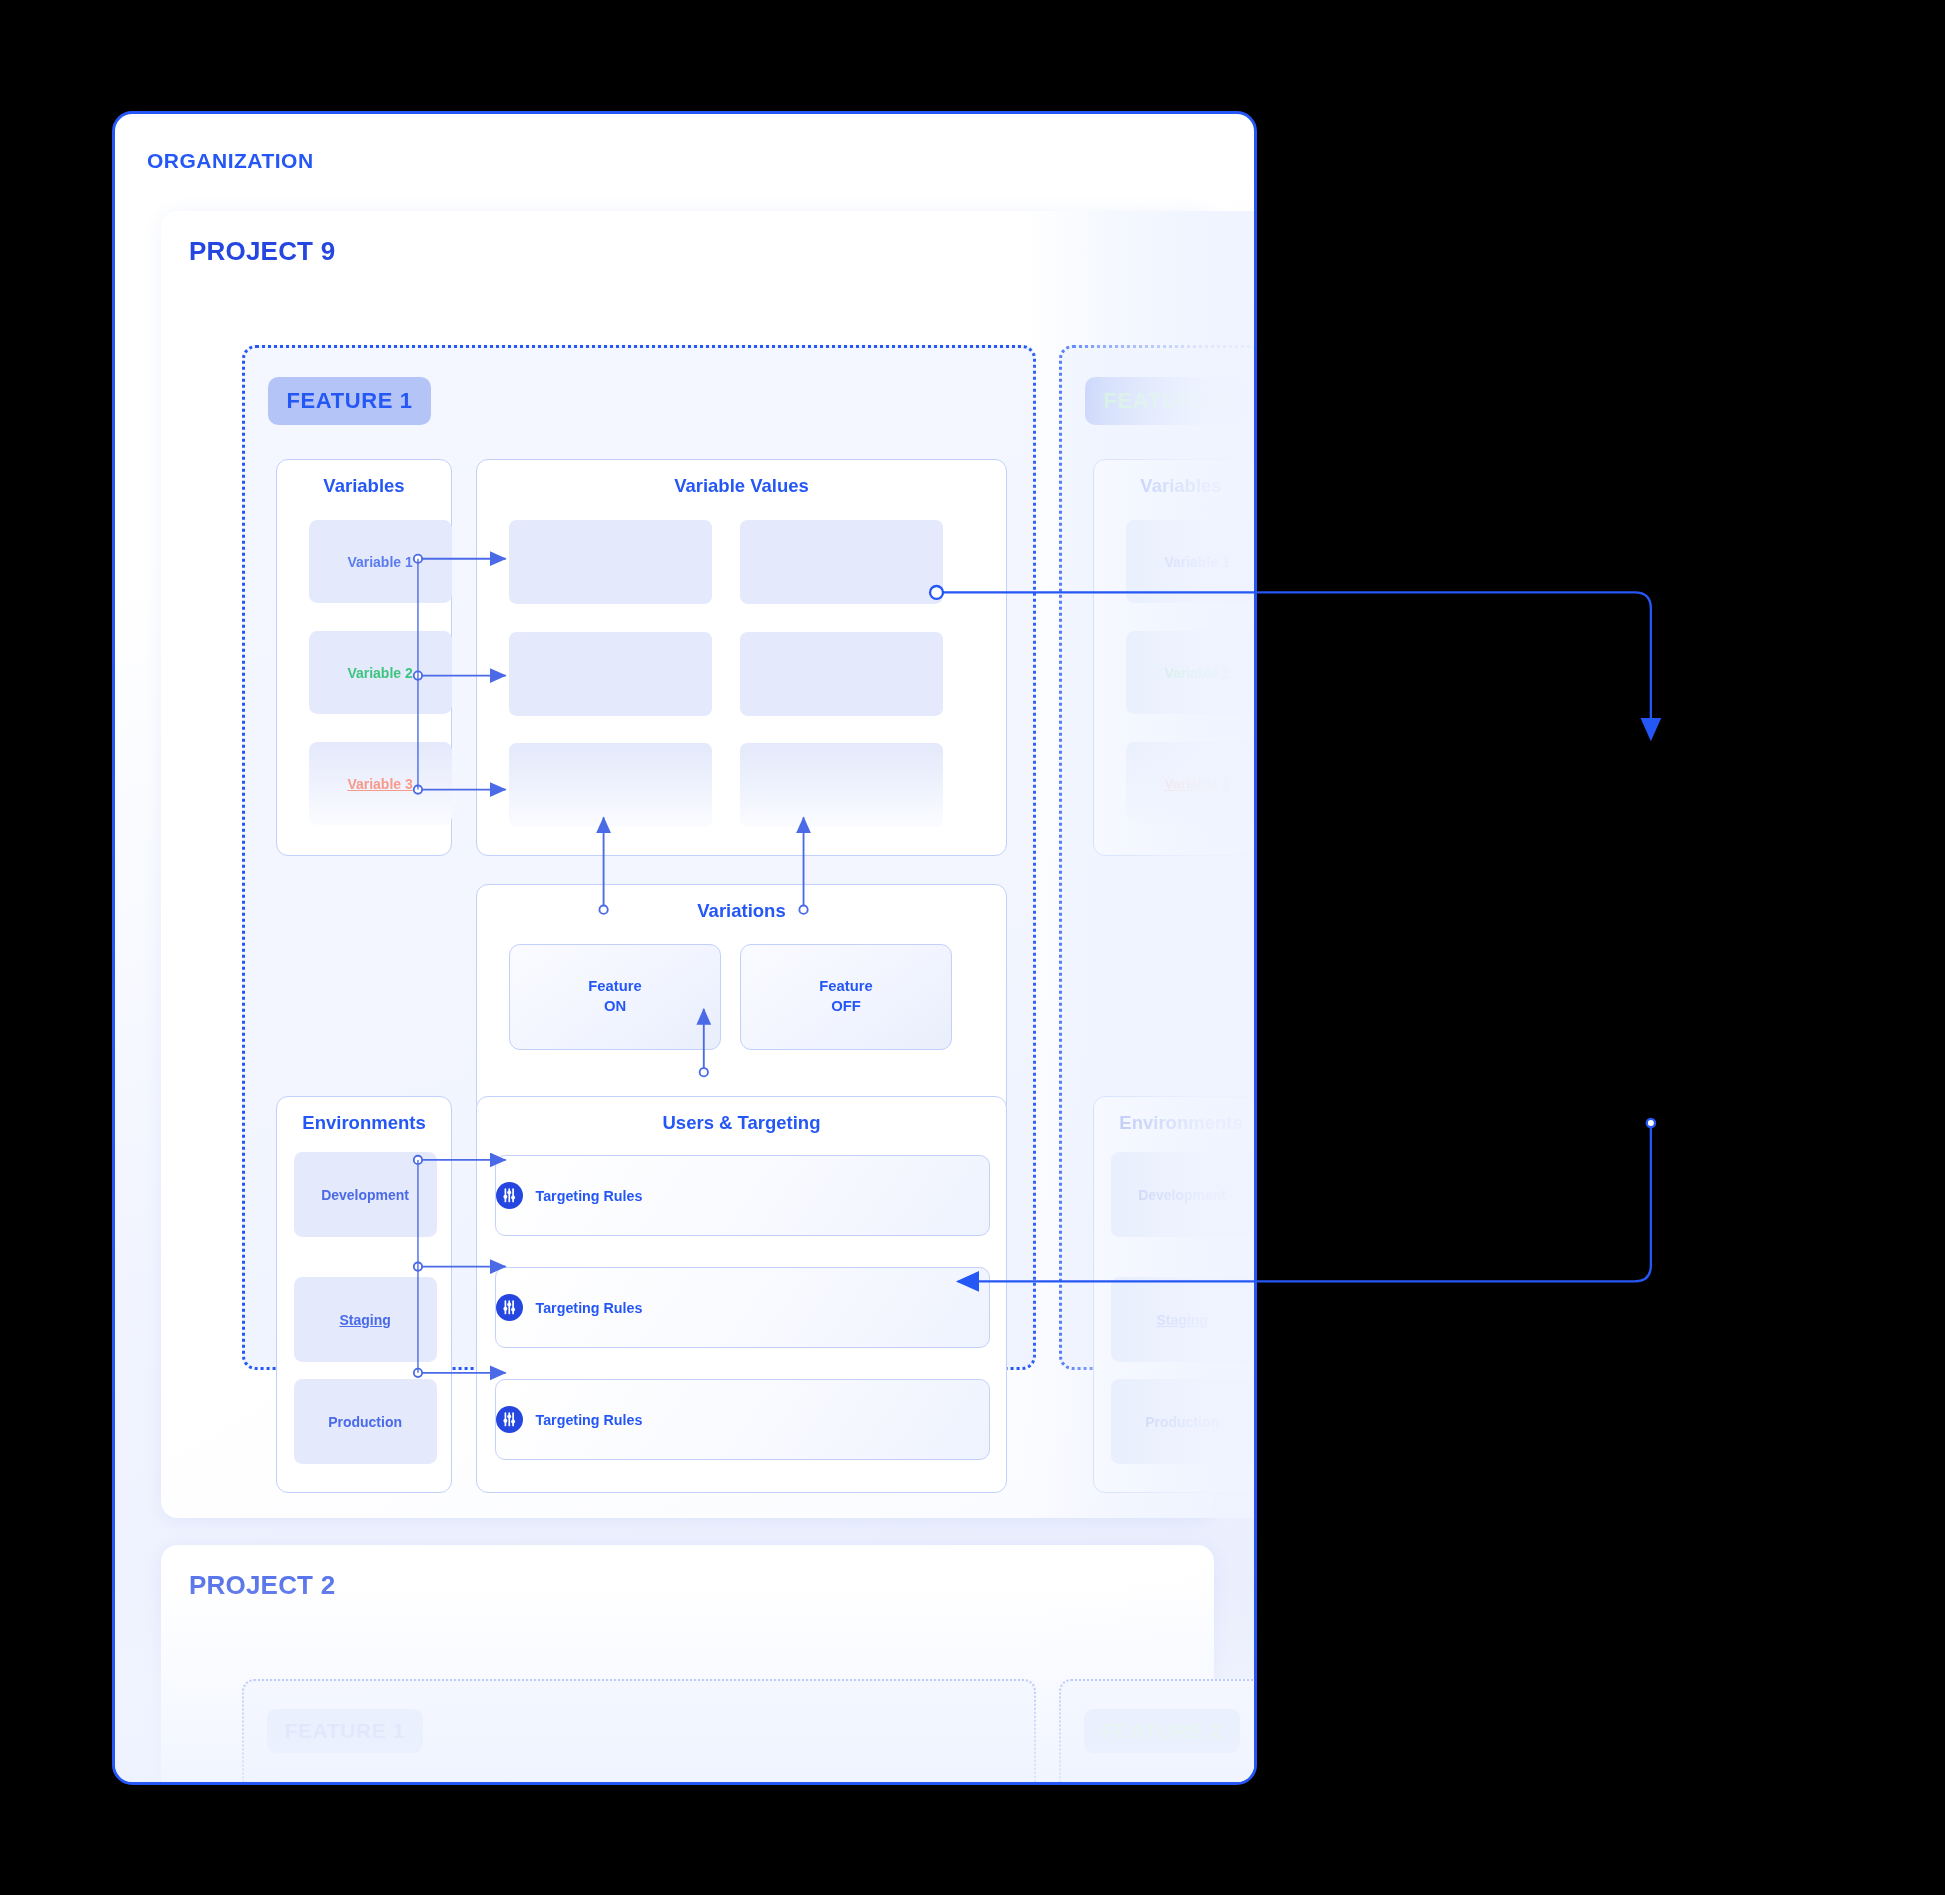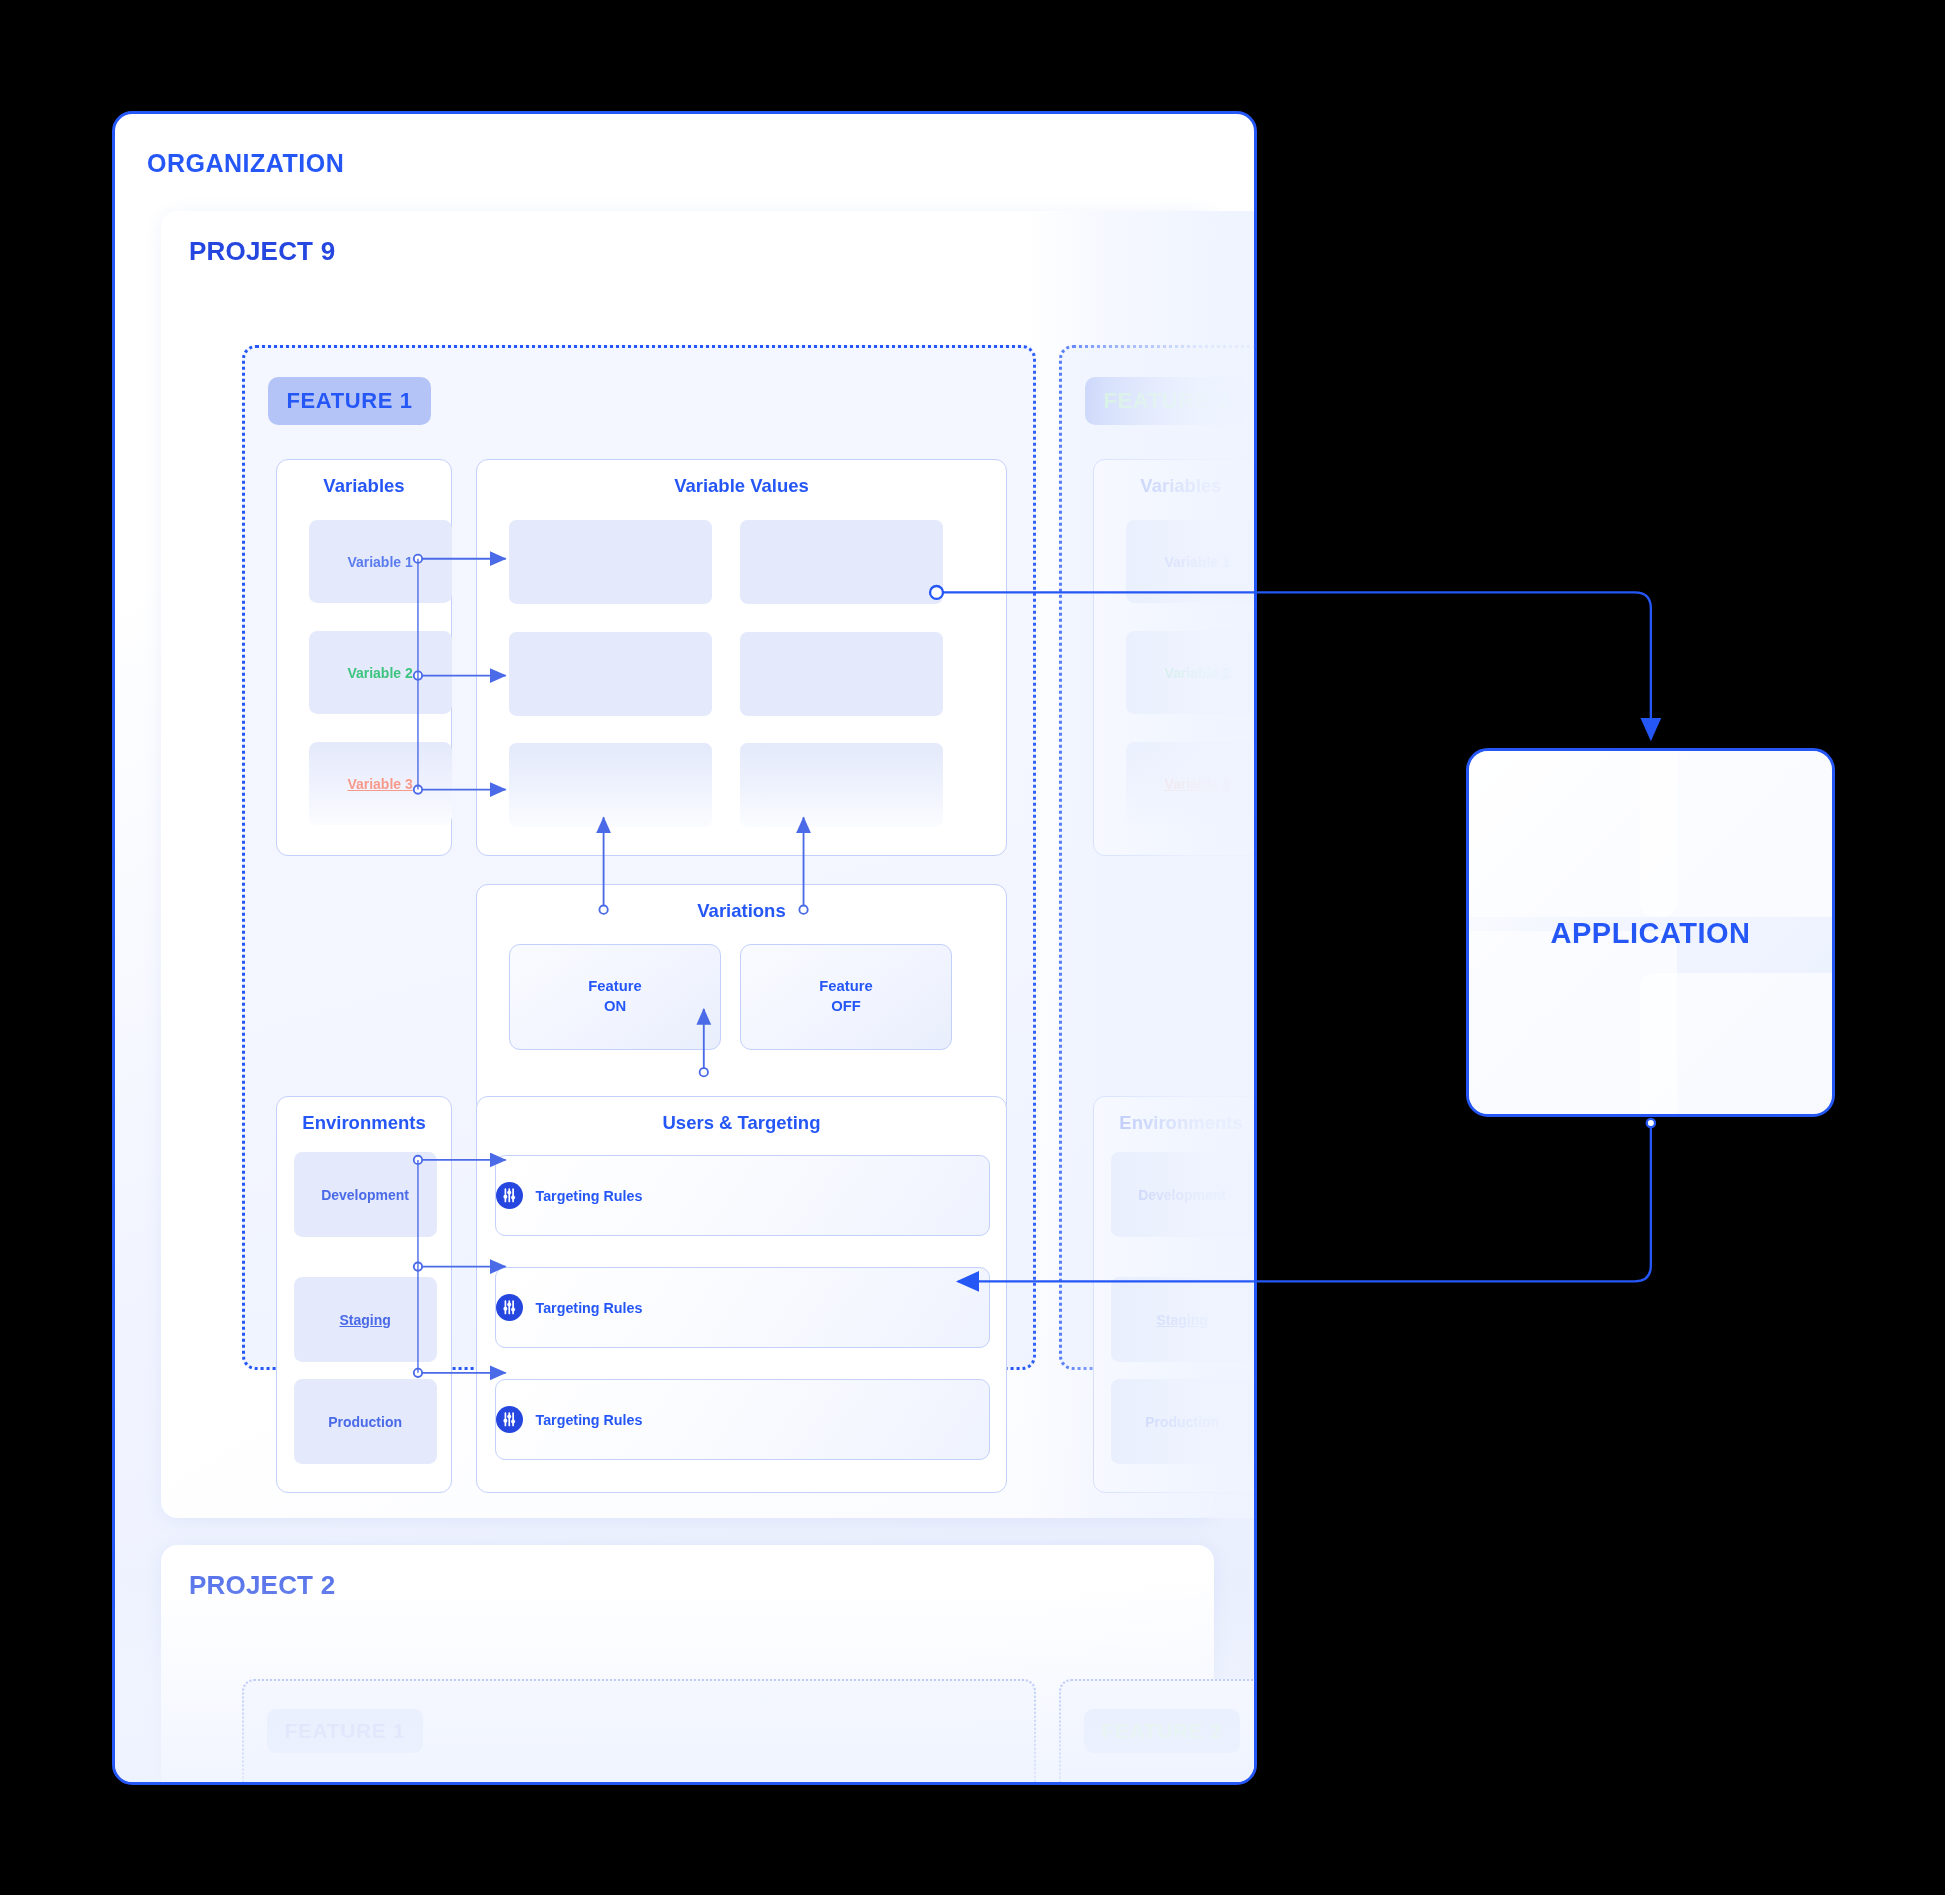--- a/index.html
+++ b/index.html
@@ -17,21 +17,21 @@
   .org-card{
     position:absolute; left:112px; top:111px;
     width:1145px; height:1674px;
     border:3.2px solid #2557f6;
     border-radius:20.3px;
     background:linear-gradient(160deg,#ffffff 0%,#ffffff 22%,#f2f5ff 55%,#e8edfd 100%);
     overflow:hidden;
   }
   .org-title{
     position:absolute; left:32px; top:35px;
-    font-size:25px; font-weight:700; letter-spacing:0.5px;
+    font-size:21px; font-weight:700; letter-spacing:0.5px;
     color:#2557f6;
   }
 
   
   .project-card{
     position:absolute;
     background:linear-gradient(150deg,#ffffff 0%,#ffffff 60%,#fafbff 100%);
     border-radius:16.6px;
     box-shadow:0 2.8px 18.5px rgba(90,120,220,.09);
   }
@@ -325,27 +325,20 @@
 
       <div class="ghost-feature" id="p2-f2">
         <div class="ghost-badge">FEATURE 2</div>
 
       </div>
     </div>
 
     <div class="fade-bottom"></div>
   </div>
 
-  <div class="app-box">
-    <div class="app-deco" id="deco1"></div>
-    <div class="app-deco" id="deco2"></div>
-    <div class="app-deco" id="deco3"></div>
-    <div class="app-deco" id="deco4"></div>
-    <div class="app-title">APPLICATION</div>
-  </div>
 
   <svg id="wires" viewBox="0 0 4214 4106" xmlns="http://www.w3.org/2000/svg">
     <defs>
       <marker id="arrR" markerWidth="10" markerHeight="10" refX="8.5" refY="4" orient="auto">
         <path d="M0,0 L9,4 L0,8 z" fill="#4a6ae8"></path>
       </marker>
       <marker id="arrU" markerWidth="10" markerHeight="10" refX="8.5" refY="4" orient="auto">
         <path d="M0,0 L9,4 L0,8 z" fill="#4a6ae8"></path>
       </marker>
       <marker id="arrBig" markerWidth="11" markerHeight="11" refX="9" refY="4.5" orient="auto">

